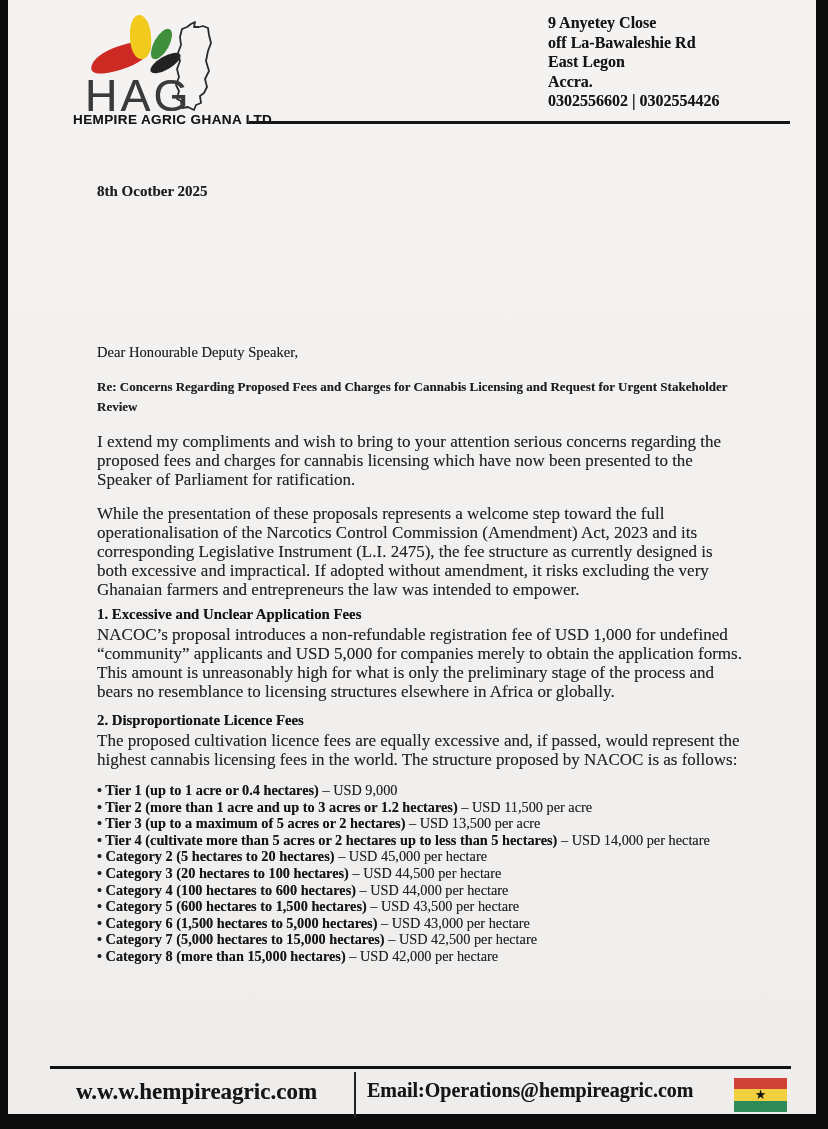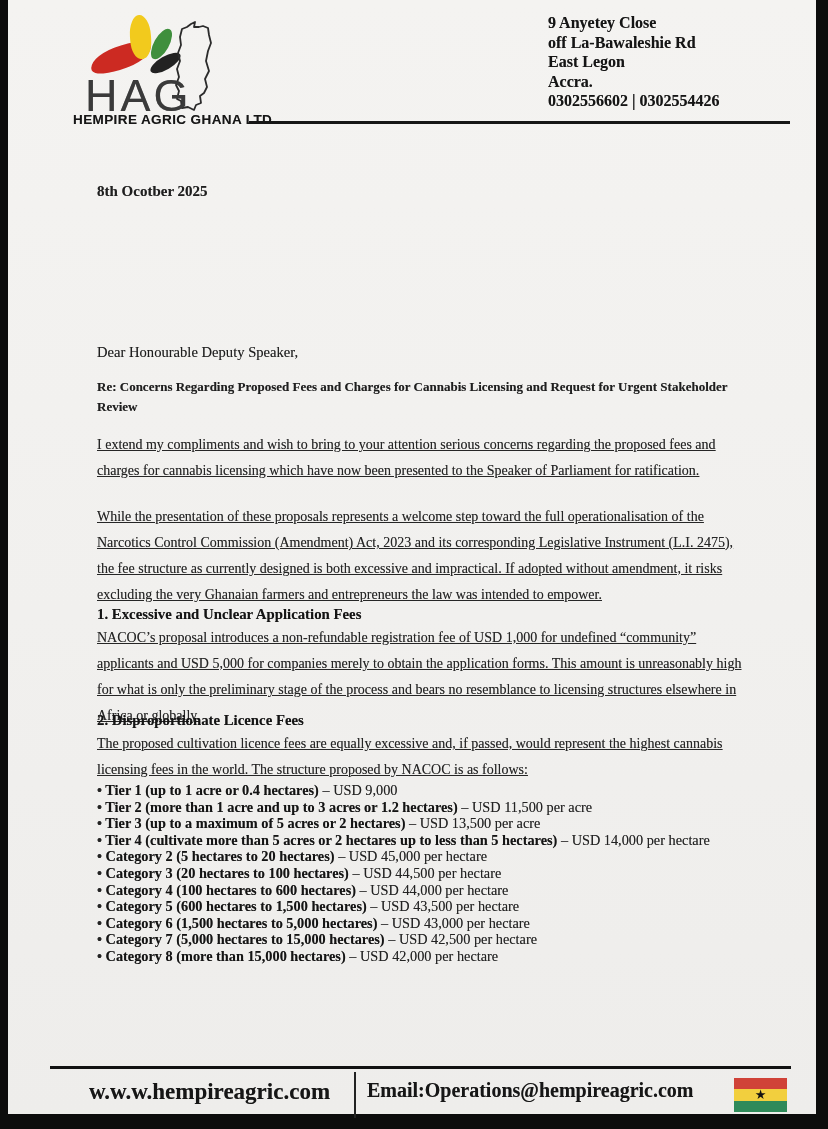--- a/index.html
+++ b/index.html
@@ -51,33 +51,33 @@
     position:absolute; left:540px; top:13px;
     font-size:16px; font-weight:bold; line-height:19.6px; color:#151515;
   }
 
   
   .abs{ position:absolute; left:89px; width:650px; }
   .date-line{ top:183px; font-size:15px; font-weight:bold; }
   .recipient{ top:260px; font-size:15px; font-weight:bold; line-height:19.4px; }
   .salutation{ top:344px; font-size:14.6px; }
   .subject{ top:377px; font-size:13px; font-weight:bold; line-height:20px; width:660px; }
-  .para{ font-size:14px; line-height:26px; color:#262626;text-decoration:underline; }
+  .para{ font-size:17px; line-height:19px; color:#262626; }
   .p1{ top:432px; }
   .p2{ top:504px; }
   .sec-head{ font-size:14.8px; font-weight:bold; color:#141414; }
   .s1h{ top:606px; } .s1b{ top:625px; }
   .s2h{ top:712px; } .s2b{ top:731px; }
   .fee-list{ top:782px; font-size:14.3px; line-height:16.6px; color:#232323; }
   .fee-item::before{ content:"• "; font-weight:bold; }
   .fee-label{ font-weight:bold; color:#141414; }
 
   
   .footer-rule{ position:absolute; left:42px; top:1066px; width:741px; height:3px; background:#121212; }
-  .footer-website{ position:absolute; left:81px; top:1079px; font-size:23px; font-weight:bold; color:#161616;text-align:right; }
+  .footer-website{ position:absolute; left:68px; top:1079px; font-size:23px; font-weight:bold; color:#161616;text-align:right; }
   .footer-divider{ position:absolute; left:346px; top:1072px; width:2px; height:46px; background:#222; }
   .footer-email{ position:absolute; left:359px; top:1079px; font-size:20px; font-weight:bold; color:#161616; }
   .ghana-flag{ position:absolute; left:726px; top:1078px; width:53px; height:34px;
     display:flex; flex-direction:column; }
   .flag-stripe{ flex:1; position:relative; }
   .stripe-red{ background:var(--flag_red,#d04238); }
   .stripe-yellow{ background:var(--flag_yellow,#f2cf3e); }
   .stripe-green{ background:var(--flag_green,#2f8a5a); }
   .flag-star{
     position:absolute; left:0; right:0; top:50%; transform:translateY(-53%);

